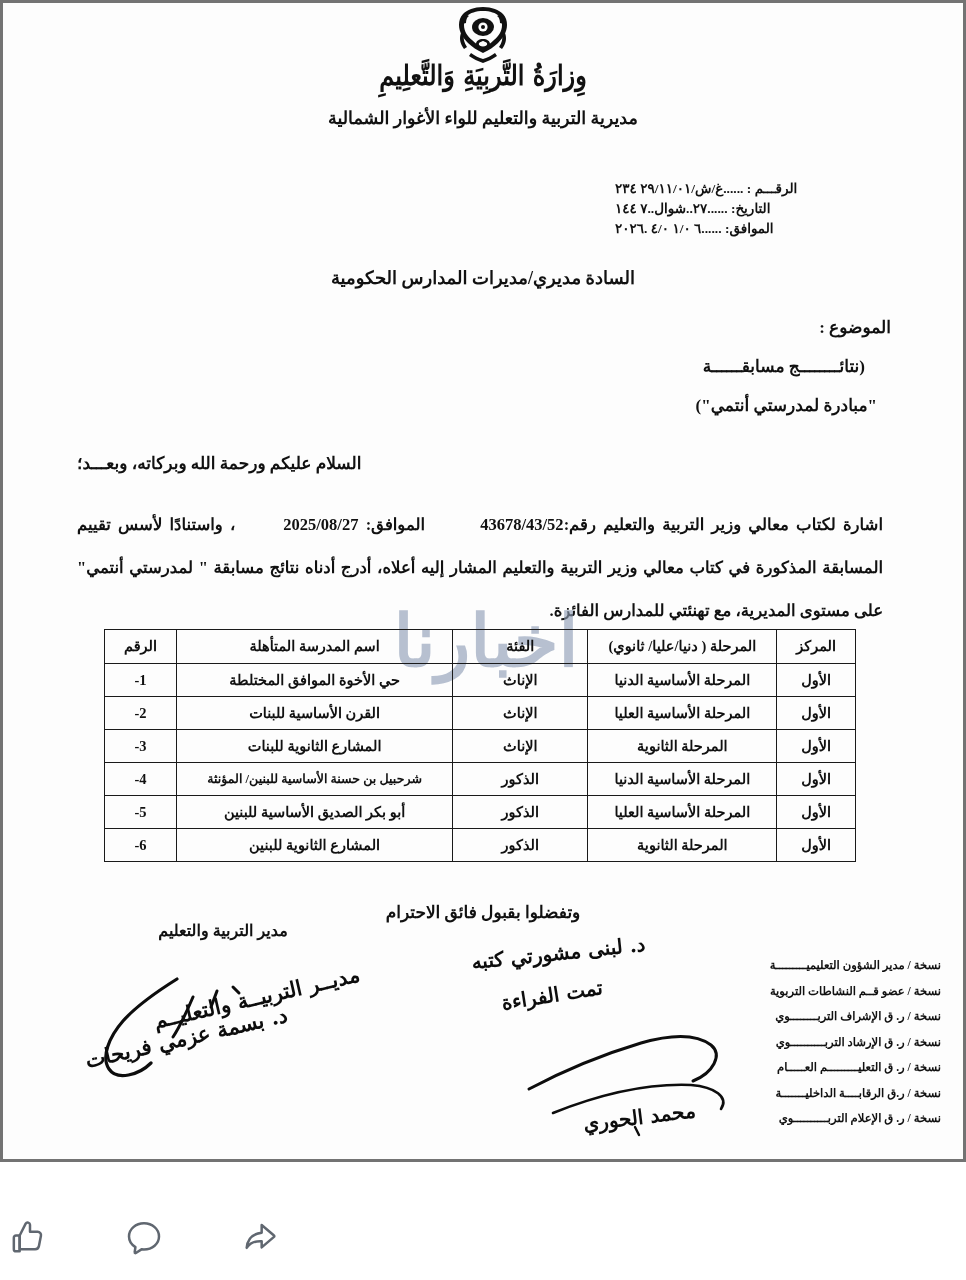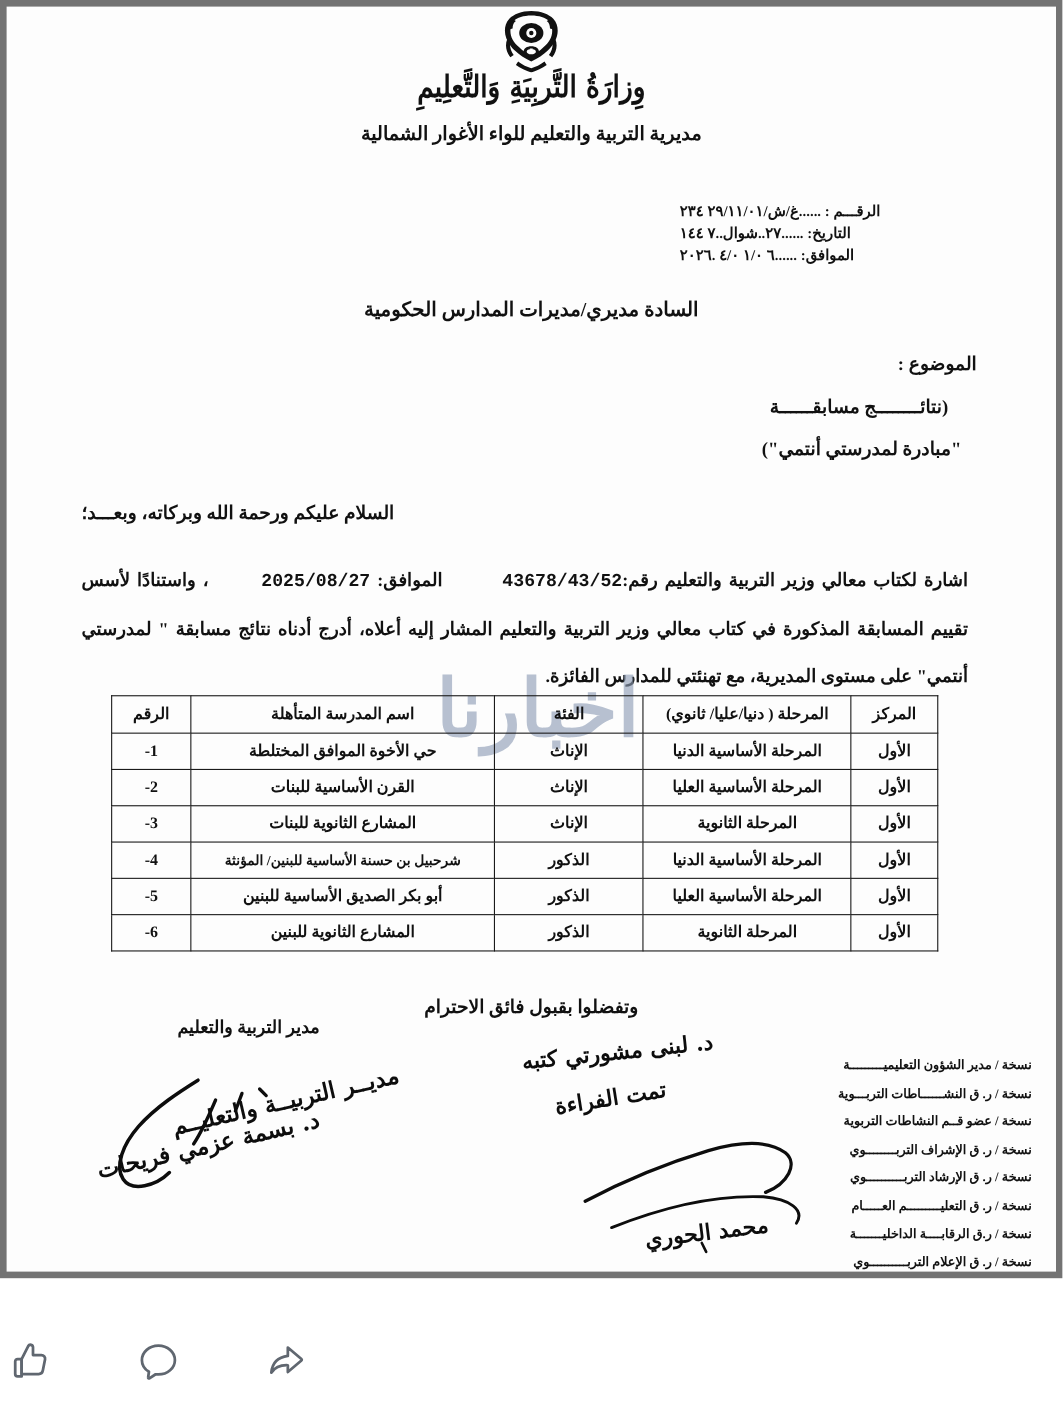--- a/index.html
+++ b/index.html
@@ -20,21 +20,21 @@
     background: #ffffff;
   }
 
   
   #sheet {
     position: absolute;
     left: 0; top: 0;
     width: 966px;
     height: 1162px;
     background: #fdfdfd;
-    border: 6px solid #737373;
+    border: 3px solid #737373;
     overflow: hidden;
   }
 
   
   .crest-wrap {
     position: absolute;
     left: 0; right: 0;
     top: 2px;
     display: flex;
     justify-content: center;
@@ -132,21 +132,21 @@
     text-align: justify;
     font-size: 16.5px;
     font-weight: 700;
     line-height: 43px;
     color: #111;
   }
   .body-text .latin {
     direction: ltr;
     unicode-bidi: embed;
     display: inline-block;
-    font-family: Liberation Mono, monospace;
+    font-family: Liberation Serif, serif;
     font-weight: 700;
     margin-left: 48px;
   }
 
   
   .watermark {
     position: absolute;
     top: 592px;
     left: 383px;
     width: 200px;
@@ -419,21 +419,20 @@
         <path d="M128 34 C 122 48, 116 62, 108 74" stroke="#0d0d0d" stroke-width="3" fill="none" stroke-linecap="round"></path>
         <path d="M152 28 L 146 44" stroke="#0d0d0d" stroke-width="3" fill="none" stroke-linecap="round"></path>
         <path d="M168 24 L 174 30" stroke="#0d0d0d" stroke-width="3" fill="none" stroke-linecap="round"></path>
       </svg>
       <div class="hand-line hand-a">مديــر التربيــة والتعليــم</div>
       <div class="hand-line hand-b">د. بسمة عزمي فريحات</div>
     </div>
 
     <div class="cc-list">
         <div class="cc-item">نسخة / مدير الشؤون التعليميـــــــــة</div>
-        <div class="cc-item">نسخة / ر. ق النشــــــاطات التربـــوية</div>
         <div class="cc-item">نسخة / عضو قــم النشاطات التربوية</div>
         <div class="cc-item">نسخة / ر. ق الإشراف التربــــــــوي</div>
         <div class="cc-item">نسخة / ر. ق الإرشاد التربــــــــــوي</div>
         <div class="cc-item">نسخة / ر. ق التعليـــــــــم العـــــام</div>
         <div class="cc-item">نسخة / ر.ق الرقابــــة الداخليـــــــة</div>
         <div class="cc-item">نسخة / ر. ق الإعلام التربــــــــــوي</div>
       </div>
 
     <div class="cc-scribble scribble-1">د. لبنى مشورتي كتبه</div>
     <div class="cc-scribble scribble-2">تمت الفراءة</div>

